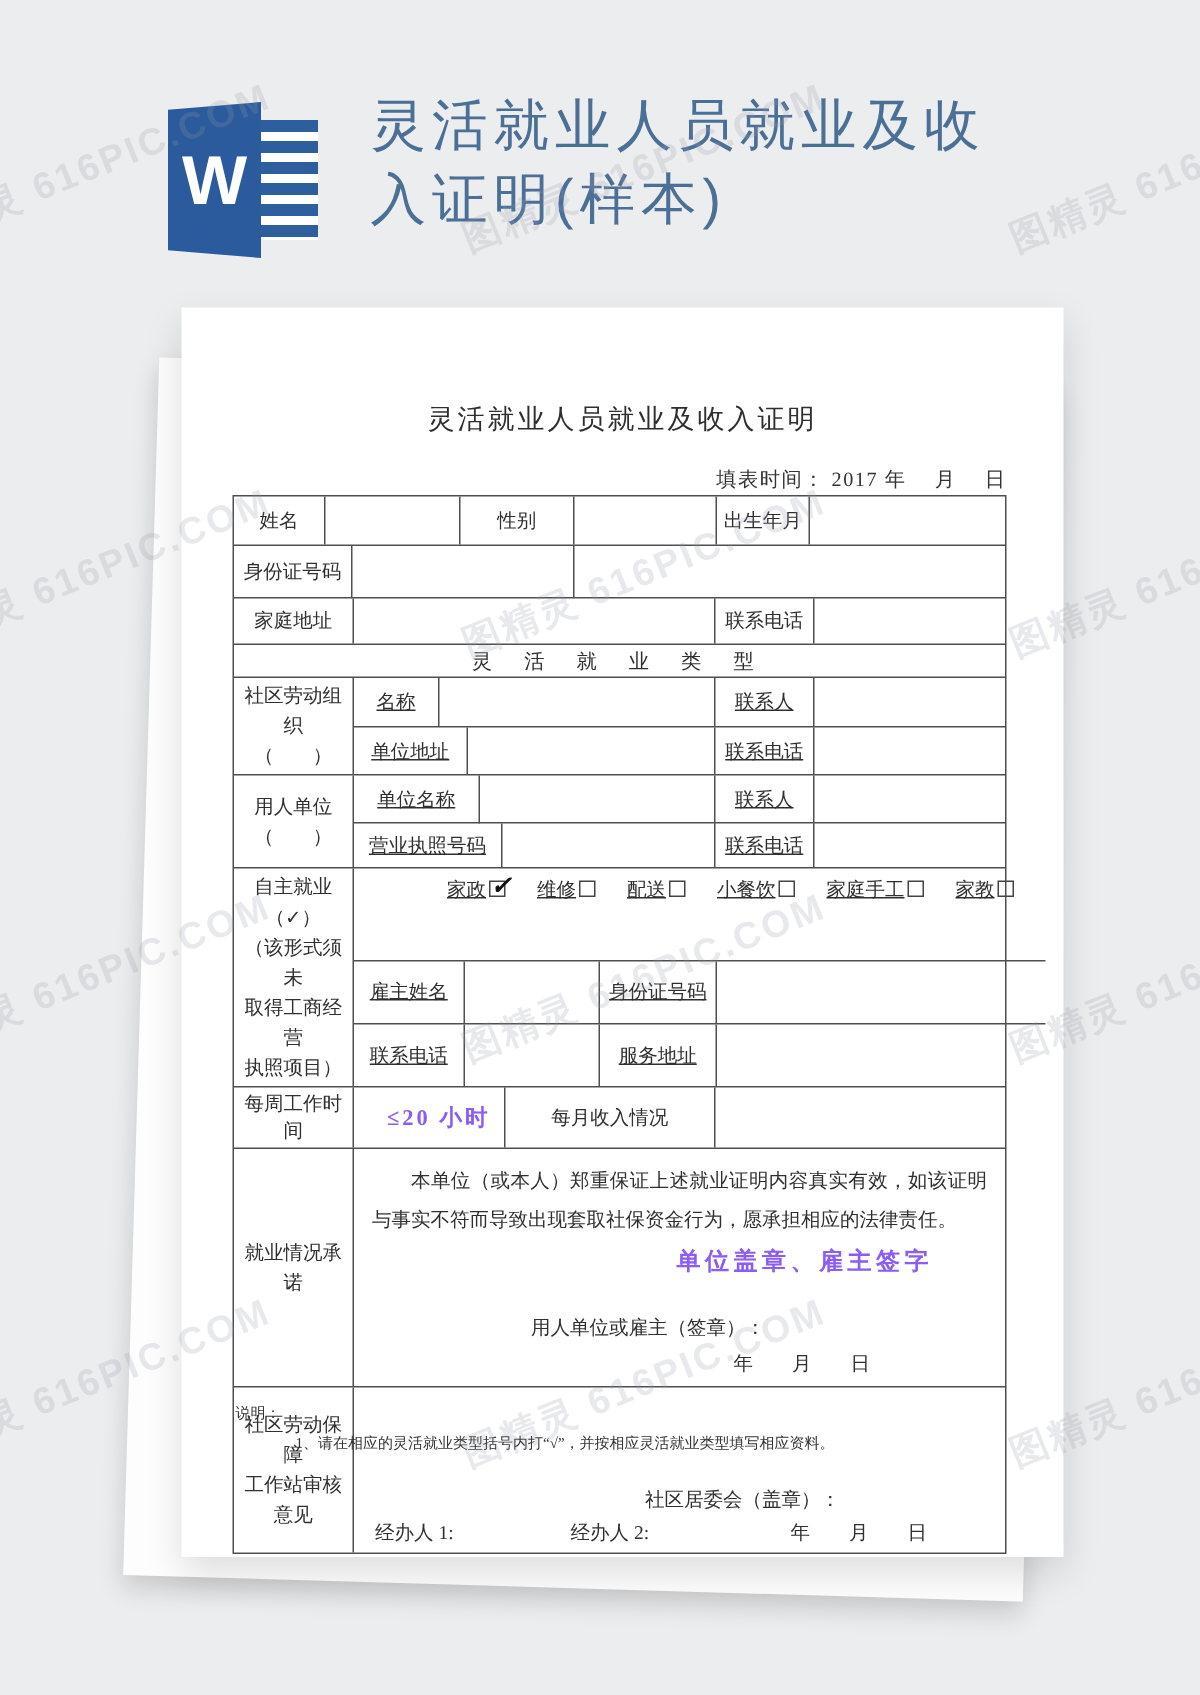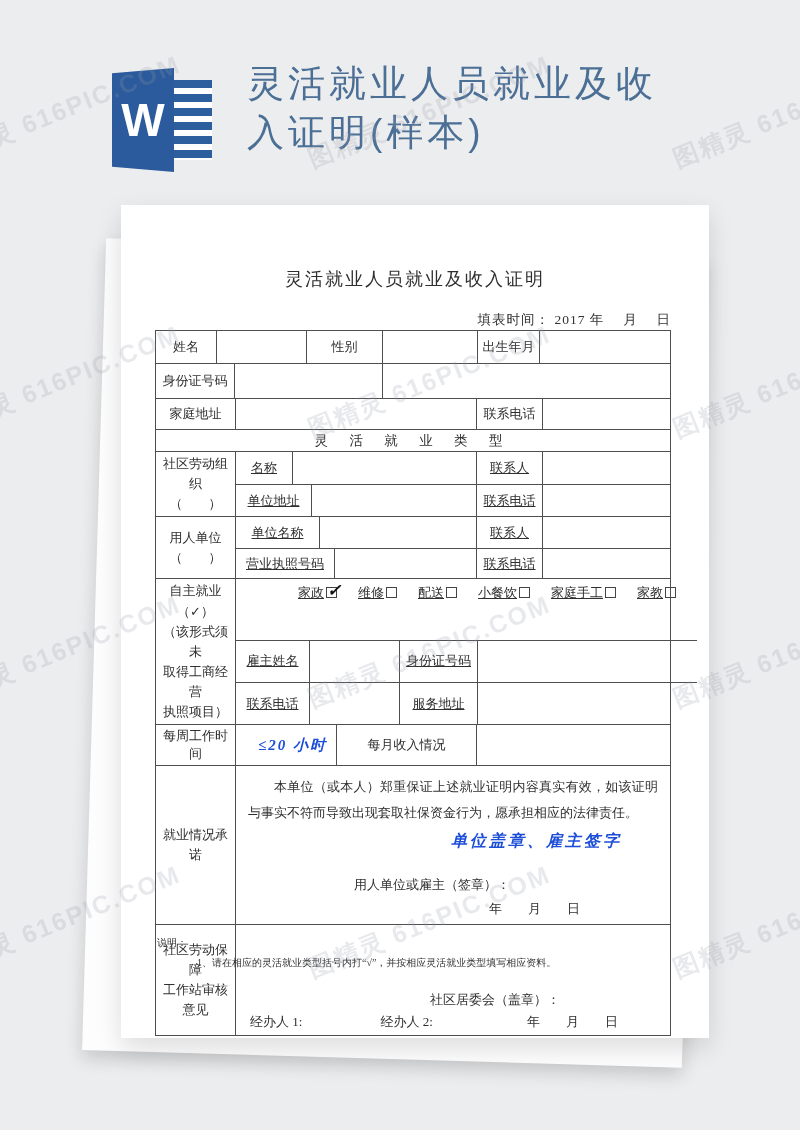--- a/index.html
+++ b/index.html
@@ -71,21 +71,21 @@
   .h31{min-height:31px}.h28{min-height:28px}.h36{min-height:36px}
   .h38{min-height:38px}.h110{min-height:110px}.h118{min-height:118px}
   
   .opts { padding:5px 0 14px 62px; align-items:flex-start; }
   .opt { margin-right:21px; white-space:nowrap; }
   .box { display:inline-block; width:11px; height:11px; border:1px solid #444;
     vertical-align:-1px; margin-left:2px; position:relative; }
   .tick { position:absolute; left:0px; top:-8px; font-size:17px; font-weight:bold;
     color:#111; font-style:italic; }
   
-  .hand { font-weight:bold; font-style:italic; color:#1d4ed8; }
+  .hand { font-weight:bold; color:#8b5cf6; }
   .hours { font-size:15px; letter-spacing:2px; padding-left:22px; }
   
   .pledge { flex:1; padding:8px 12px 6px 12px; display:flex; flex-direction:column; }
   .pledge-text { text-indent:2em; line-height:1.95; text-align:justify; }
   .stamp-line { text-align:right; padding-right:36px; font-size:16px;
     letter-spacing:3px; margin-top:6px; }
   .sign-line { text-align:center; padding-right:42px; margin-top:24px; }
   .date-line1 { text-align:right; padding-right:78px; margin-top:6px; }
   
   .review { flex:1; display:flex; flex-direction:column; justify-content:flex-end;

